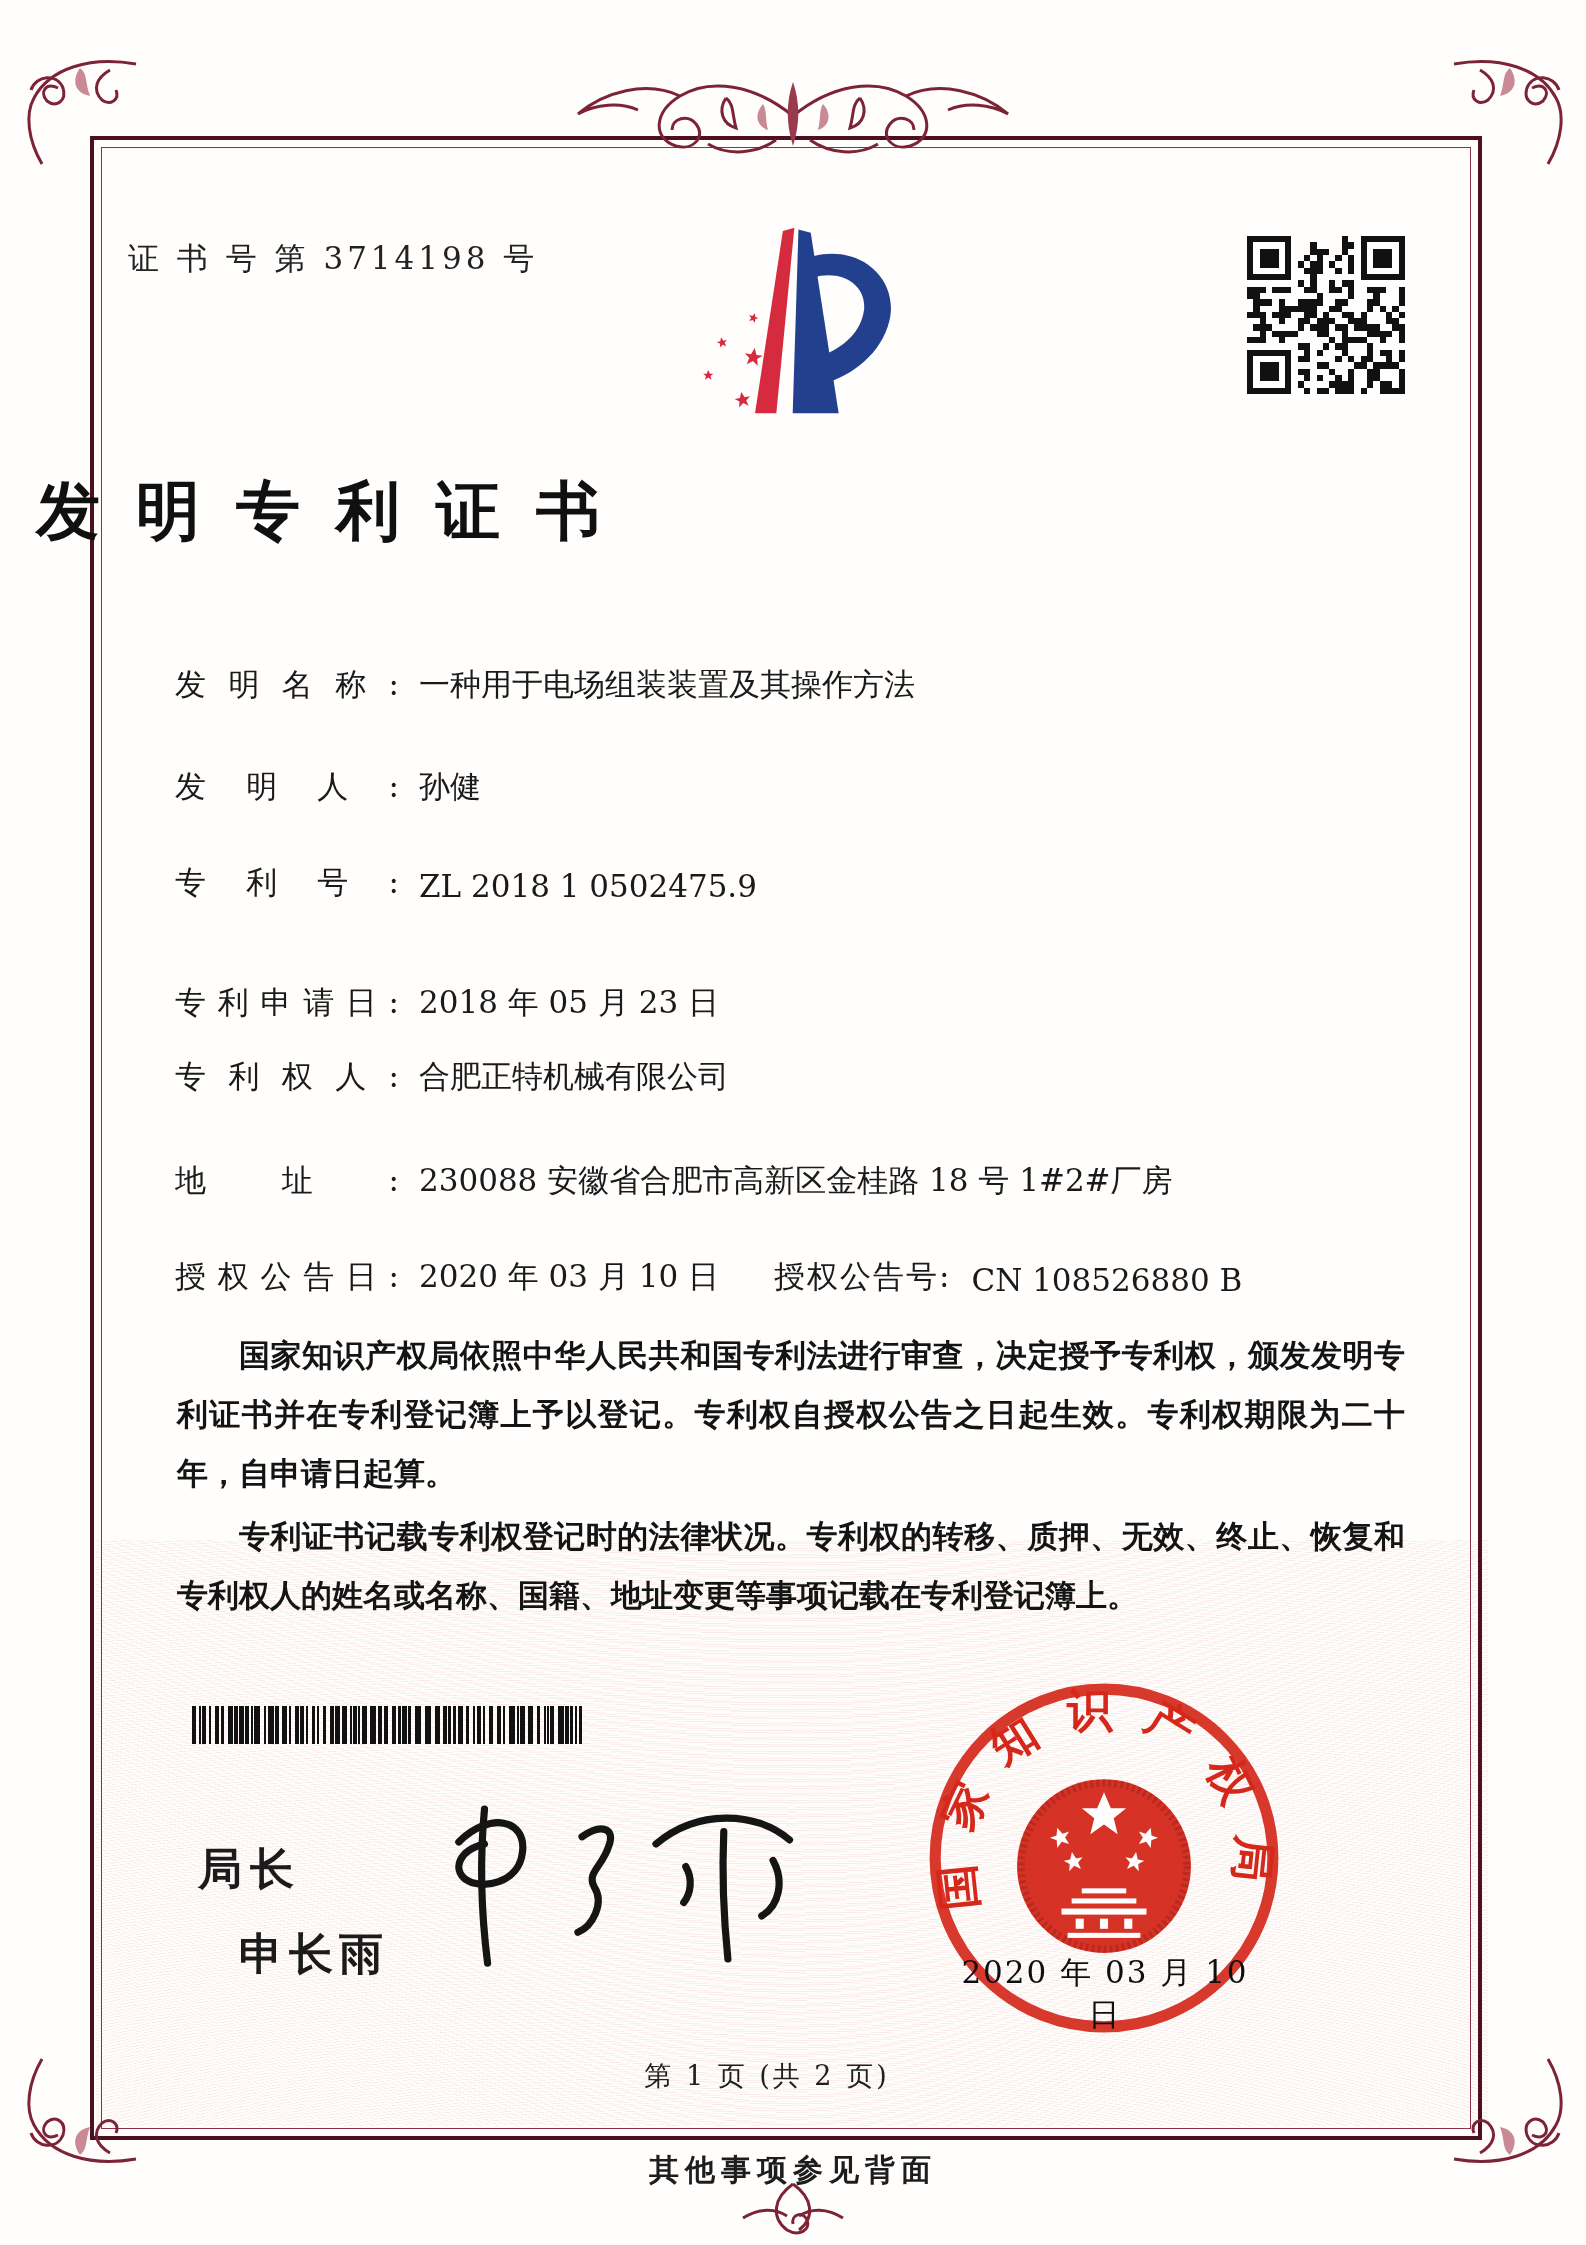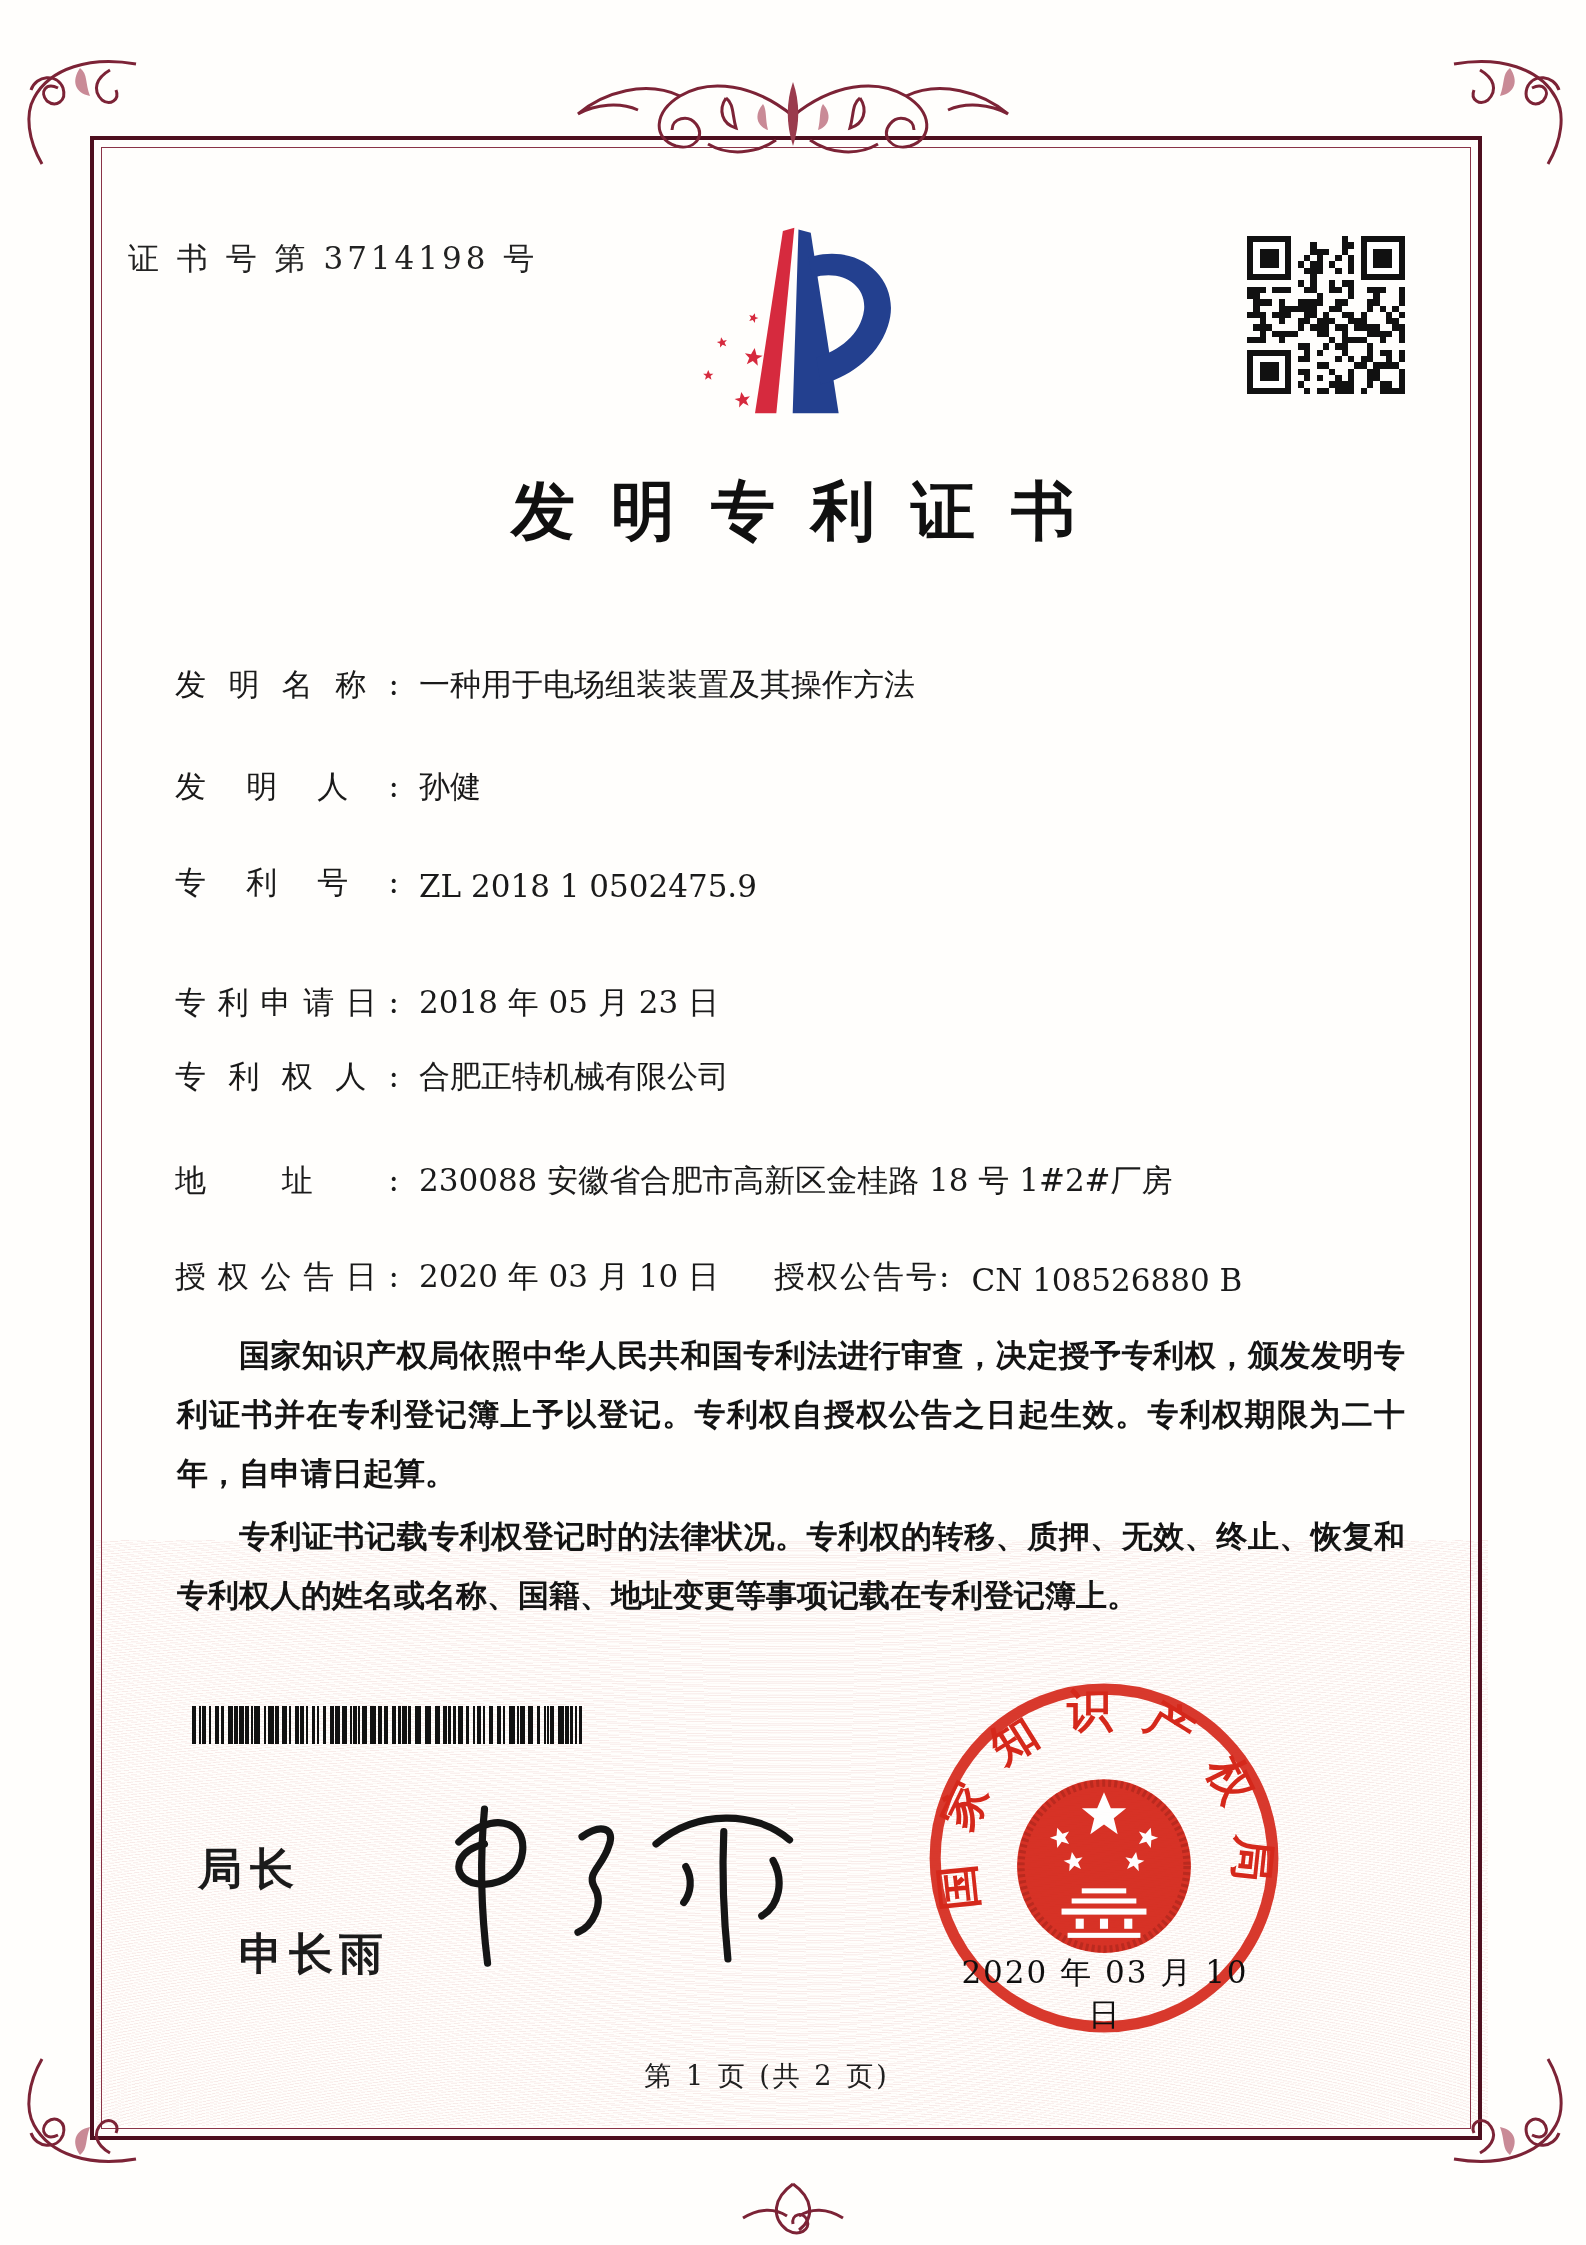--- a/index.html
+++ b/index.html
@@ -33,21 +33,21 @@
   .ornament-bottom{ position:absolute; left:713px; top:2178px; width:160px; height:64px; }
 
   .cert-no{
     position:absolute; left:128px; top:238px;
     font-size:31px; letter-spacing:4px; color:#222;
   }
   .logo{ position:absolute; left:646px; top:218px; width:300px; height:205px; }
   .qr{ position:absolute; left:1247px; top:236px; width:158px; height:158px; }
 
   .title{
-    position:absolute; left:0; right:0; top:468px; text-align:center;
+    position:absolute; left:0; right:0; top:468px; 
     font-size:64px; font-weight:bold; letter-spacing:36px; text-indent:36px;
     color:#101010;
   }
 
   .fields{ position:absolute; left:175px; top:0; width:1260px; }
   .field{ position:absolute; left:0; font-size:31px; white-space:nowrap; color:#1a1a1a; }
   .flabel{
     display:inline-block; width:224px; vertical-align:bottom;
     text-align:justify; text-align-last:justify; -moz-text-align-last:justify;
   }
@@ -540,14 +540,15 @@
         <rect x="152" y="240" width="8" height="10"></rect>
         <rect x="176" y="240" width="8" height="10"></rect>
         <rect x="200" y="240" width="8" height="10"></rect>
         <rect x="144" y="254" width="72" height="5"></rect>
       </g>
     </g>
   </svg>
   <div class="seal-date">2020 年 03 月 10 日</div>
 
   <div class="page-info">第 1 页 (共 2 页)</div>
+  <div class="back-note">其他事项参见背面</div>
 
 </div>
 
 </body></html>

